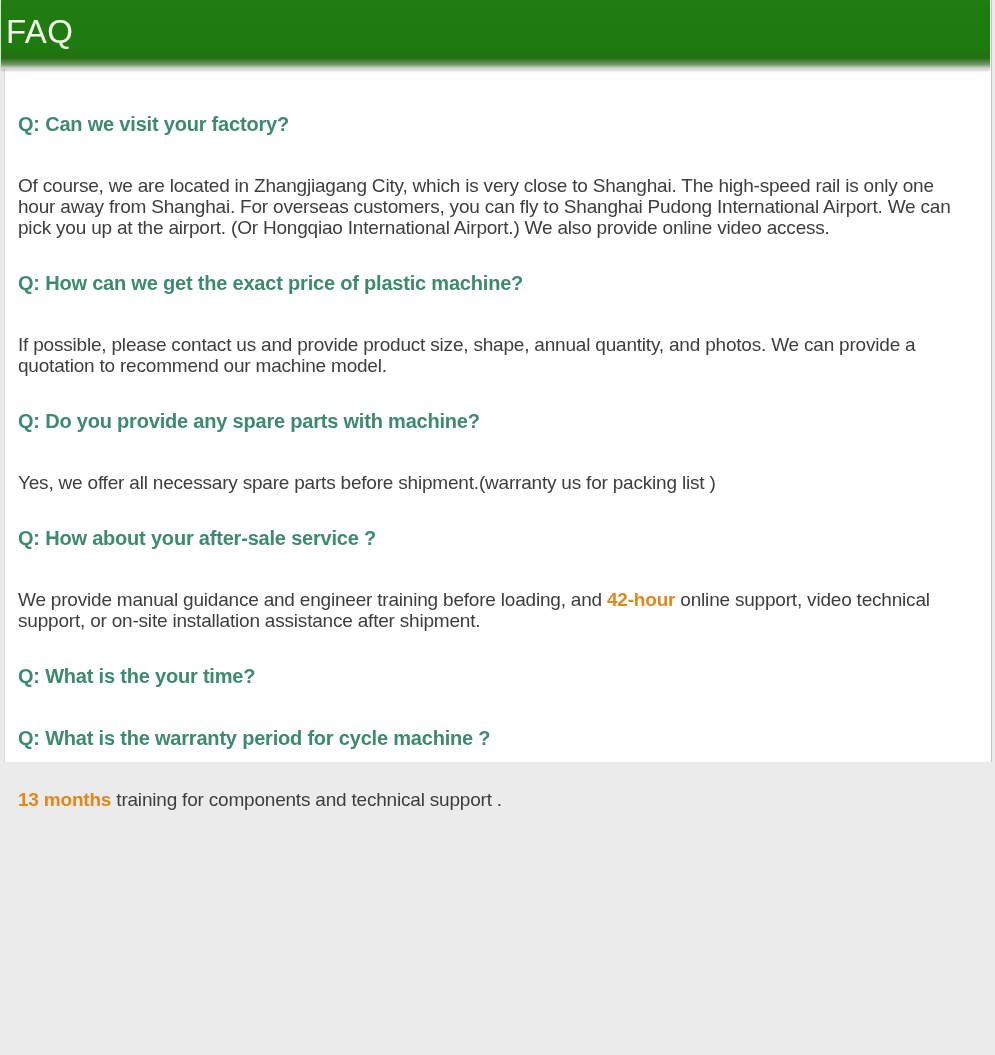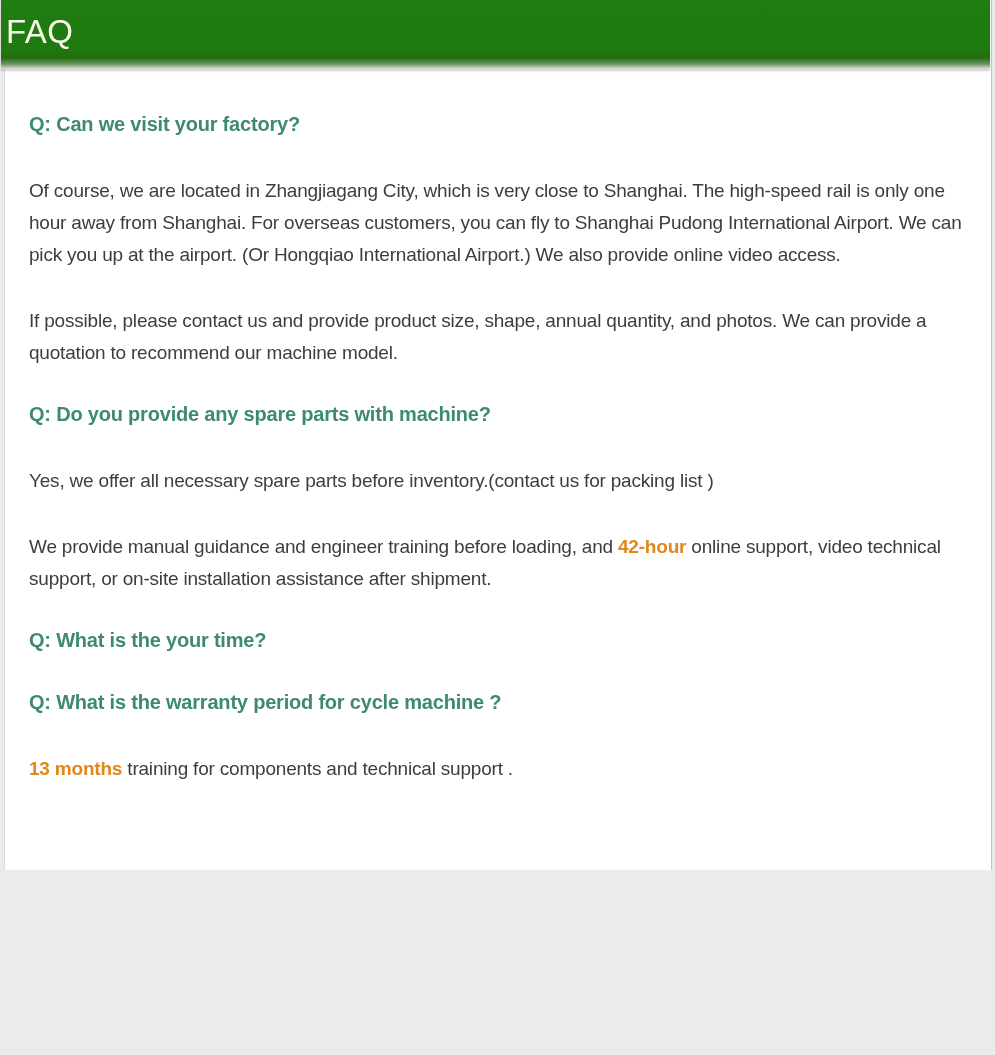--- a/index.html
+++ b/index.html
@@ -15,21 +15,21 @@
     --highlight:#e0881c;
   }
   *{box-sizing:border-box;margin:0;padding:0;}
   html,body{width:995px;height:1055px;overflow:hidden;}
   body{
     background:var(--page-bg);
     font-family:"Liberation Sans","DejaVu Sans",sans-serif;
   }
   .page{position:relative;width:995px;height:1055px;background:var(--page-bg);}
   .card{
-    position:absolute;top:0;left:4px;width:988px;height:870px;
+    position:absolute;top:0;left:4px;width:988px;height:762px;
     background:var(--card-bg);
     border-left:1px solid #d9d9d9;
     border-right:1px solid var(--border);
   }
   .faq-header{
     position:relative;
     margin-left:-4px;
     width:calc(100% + 3px);
     height:69px;
     background:linear-gradient(180deg,
@@ -41,34 +41,33 @@
     box-shadow:0 2px 2px rgba(0,0,0,0.18);
   }
   .faq-header .title{
     position:absolute;left:5px;top:12px;
     font-size:33px;line-height:40px;font-weight:400;
     color:var(--header-text);
     letter-spacing:0.5px;
   }
   .content{
     padding:44px 22px 0 13px;
-    margin-left:11px;
   }
   .question{
     color:var(--question);
     font-weight:700;
     font-size:20px;
     line-height:23px;
     margin-bottom:39px;
     letter-spacing:-0.2px;
   }
   .answer{
     color:var(--body-text);
     font-size:19px;
-    line-height:32px;
+    line-height:21px;
     margin-bottom:34px;
     letter-spacing:-0.2px;
   }
   .answer .hl{
     color:var(--highlight);
     font-weight:700;
   }
 </style>
 </head>
 <body>
@@ -81,29 +80,31 @@
     </div>
 
     <div class="content">
 
       <div class="faq-item">
         <div class="question">Q: Can we visit your factory?</div>
         <div class="answer"><span>Of course, we are located in Zhangjiagang City, which is very close to Shanghai. The high-speed rail is only one hour away from Shanghai. For overseas customers, you can fly to Shanghai Pudong International Airport. We can pick you up at the airport. (Or Hongqiao International Airport.) We also provide online video access.</span></div>
       </div>
 
       <div class="faq-item">
+        <div class="question">Q: How can we get the exact price of plastic machine?</div>
         <div class="answer"><span>If possible, please contact us and provide product size, shape, annual quantity, and photos. We can provide a quotation to recommend our machine model.</span></div>
       </div>
 
       <div class="faq-item">
         <div class="question">Q: Do you provide any spare parts with machine?</div>
-        <div class="answer"><span>Yes, we offer all necessary spare parts before inventory.(contact us for packing list )</span></div>
+        <div class="answer"><span>Yes, we offer all necessary spare parts before shipment.(warranty us for packing list )</span></div>
       </div>
 
       <div class="faq-item">
+        <div class="question">Q: How about your after-sale service ?</div>
         <div class="answer"><span>We provide manual guidance and engineer training before loading, and </span><span class="hl">42-hour</span><span> online support, video technical support, or on-site installation assistance after shipment.</span></div>
       </div>
 
       <div class="faq-item">
         <div class="question">Q: What is the your time?</div>
       </div>
 
       <div class="faq-item">
         <div class="question">Q: What is the warranty period for cycle machine ?</div>
         <div class="answer"><span class="hl">13 months</span><span> training for components and technical support .</span></div>

